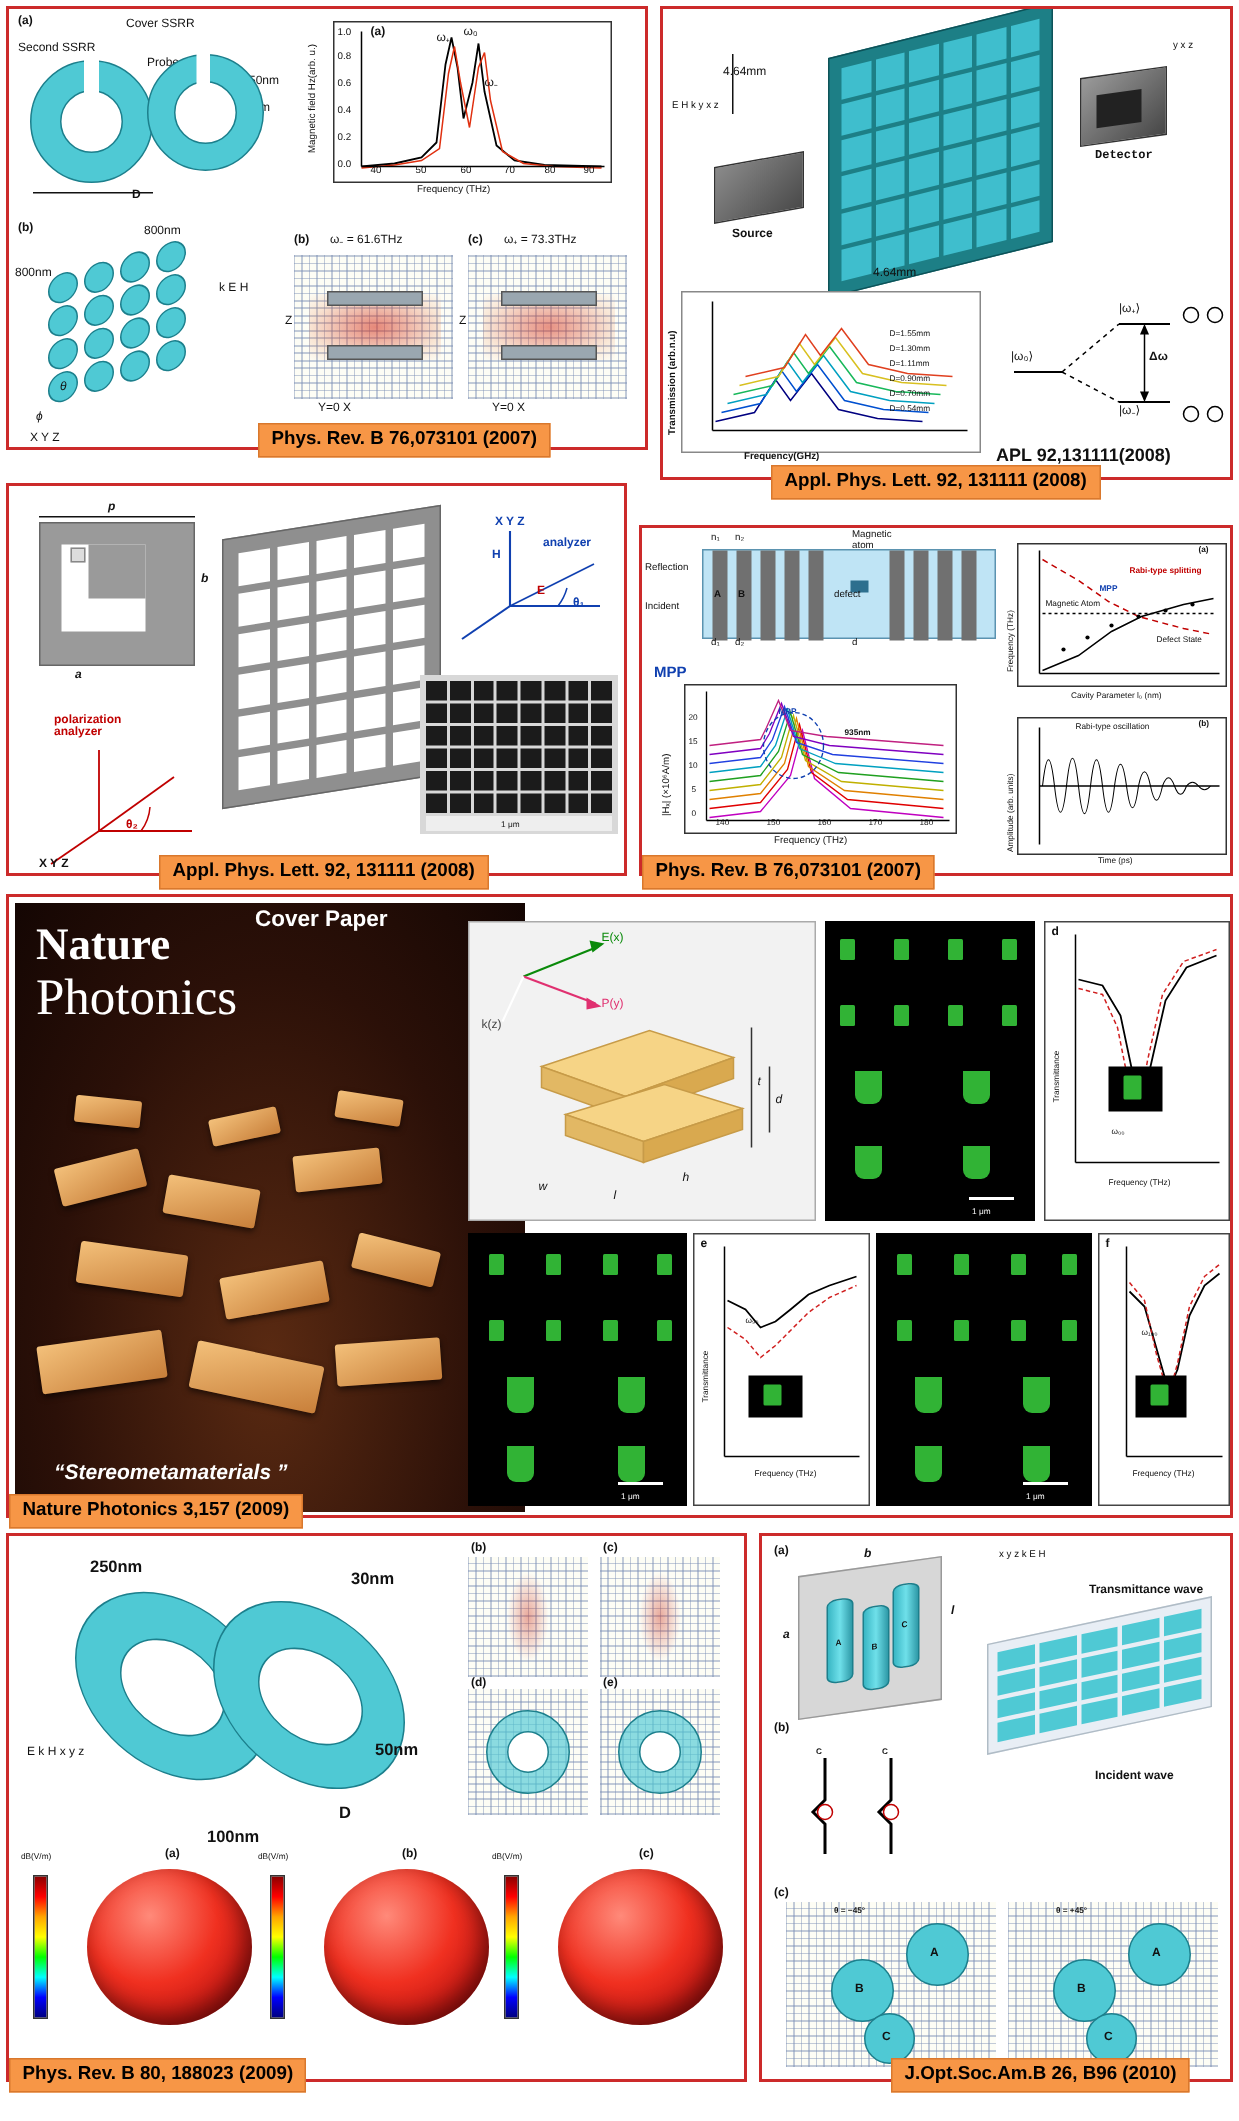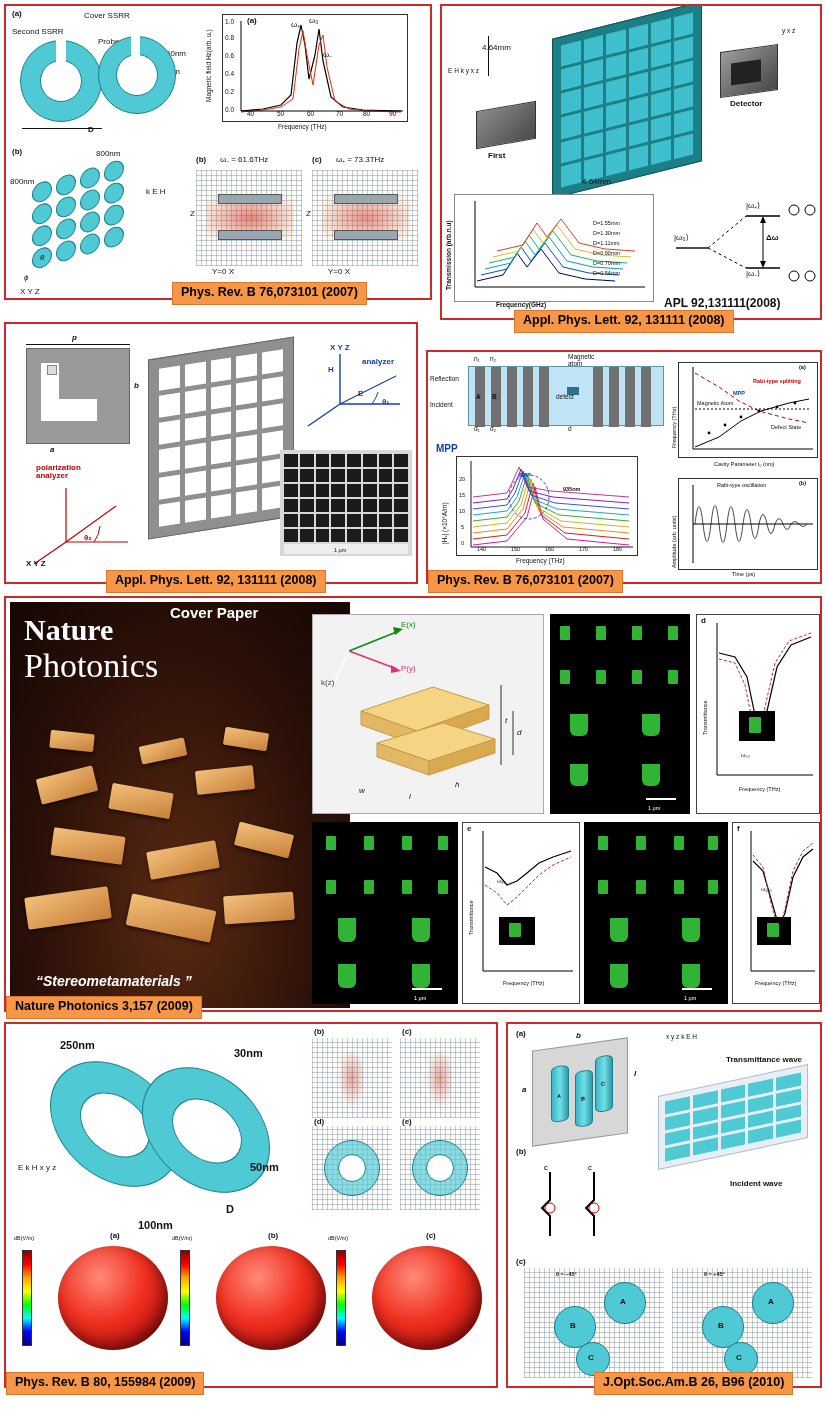--- a/index.html
+++ b/index.html
@@ -289,28 +289,28 @@
           <div style="background:#3fbecd"></div>
       </div>
     </div>
 
     <div class="lbl" style="left:40px; top:38px;">4.64mm</div>
     <div class="dimline" style="left:46px; top:30px; width:1px; height:40px; border-left:1px solid #111; border-top:none;"></div>
     <div class="lbl" style="left:140px; top:172px;">4.64mm</div>
 
     <div style="position:absolute; left:34px; top:100px; width:60px; height:38px;
                 background:linear-gradient(140deg,#8a8a8a,#4a4a4a); transform:skewY(-10deg); border:1px solid #333;"></div>
-    <div class="lbl b" style="left:46px; top:146px;">First</div>
+    <div class="lbl b" style="left:46px; top:146px;">Source</div>
     <div class="lbl tiny" style="left:6px; top:62px;">E H k  y x z</div>
 
     <div style="position:absolute; left:278px; top:42px; width:58px; height:46px;
                 background:linear-gradient(140deg,#9a9a9a,#474747); transform:skewY(-8deg); border:1px solid #333;">
       <div style="position:absolute; left:10px; top:12px; width:30px; height:22px; background:#222;"></div>
     </div>
-    <div class="lbl b" style="left:288px; top:94px;">Detector</div>
+    <div class="lbl b" style="left:288px; top:94px;font-family:Liberation Mono, monospace;">Detector</div>
     <div class="lbl tiny" style="left:340px; top:22px;">y x z</div>
 
     <div style="position:absolute; left:12px; top:188px; width:200px; height:108px; background:#fff; border:1px solid #888;">
       <svg width="198" height="106" viewBox="0 0 198 106">
         <g stroke-width="1" fill="none">
           <polyline stroke="#000080" points="22,86 48,80 62,58 72,72 86,54 104,78 130,84 160,86"></polyline>
           <polyline stroke="#0050d0" points="26,80 52,74 66,52 76,66 90,48 108,72 134,78 164,80"></polyline>
           <polyline stroke="#00a0c0" points="30,74 56,68 70,46 80,60 94,42 112,66 138,72 168,74"></polyline>
           <polyline stroke="#18b85a" points="34,68 60,62 74,40 84,54 98,36 116,60 142,66 172,68"></polyline>
           <polyline stroke="#d8c020" points="38,62 64,56 78,34 88,48 102,30 120,54 146,60 176,62"></polyline>
@@ -408,21 +408,21 @@
         <line x1="40" y1="62" x2="96" y2="34" stroke="#1040b0" stroke-width="1.2"></line>
         <path d="M72,62 A34,34 0 0,0 78,50" fill="none" stroke="#1040b0"></path>
       </svg>
       <div class="lbl blue b" style="left:30px; top:2px;">X Y Z</div>
       <div class="lbl blue b" style="left:28px; top:24px;">H</div>
       <div class="lbl red b" style="left:58px; top:48px;">E</div>
       <div class="lbl blue b" style="left:62px; top:16px;">analyzer</div>
       <div class="lbl blue b" style="left:82px; top:56px;">θ₁</div>
     </div>
 
-    <div style="position:absolute; left:18px; top:140px; width:120px; height:110px;">
+    <div style="position:absolute; left:18px; top:152px; width:120px; height:110px;">
       <svg width="120" height="110" viewBox="0 0 120 110">
         <line x1="42" y1="78" x2="42" y2="24" stroke="#c00000" stroke-width="1.2"></line>
         <line x1="42" y1="78" x2="104" y2="78" stroke="#c00000" stroke-width="1.2"></line>
         <line x1="42" y1="78" x2="10" y2="100" stroke="#c00000" stroke-width="1.2"></line>
         <line x1="42" y1="78" x2="92" y2="42" stroke="#c00000" stroke-width="1.2"></line>
         <path d="M70,78 A30,30 0 0,0 76,62" fill="none" stroke="#c00000"></path>
       </svg>
       <div class="lbl red b" style="left:12px; top:0px; white-space:pre;"><span>polarization
 analyzer</span></div>
       <div class="lbl red b" style="left:60px; top:70px;">θ₂</div>
@@ -781,21 +781,21 @@
     <div class="cbar" style="left:174px; top:226px; width:10px; height:96px;"></div>
     <div class="lbl xtiny" style="left:166px; top:212px;">dB(V/m)</div>
     <div class="sphere" style="left:210px; top:222px; width:110px; height:104px;"></div>
     <div class="lbl b" style="left:262px; top:208px;">(b)</div>
 
     <div class="cbar" style="left:330px; top:226px; width:10px; height:96px;"></div>
     <div class="lbl xtiny" style="left:322px; top:212px;">dB(V/m)</div>
     <div class="sphere" style="left:366px; top:222px; width:110px; height:104px;"></div>
     <div class="lbl b" style="left:420px; top:208px;">(c)</div>
   </div>
-  <div class="cite" style="left:6px; top:1372px;">Phys. Rev. B 80, 155984 (2009)</div>
+  <div class="cite" style="left:6px; top:1372px;">Phys. Rev. B 80, 188023 (2009)</div>
 
   <div class="panel" style="left:506px; top:1022px; width:316px; height:366px;">
 
     <div class="lbl b" style="left:8px; top:6px;">(a)</div>
     <div class="lbl b" style="left:8px; top:124px;">(b)</div>
     <div class="lbl b" style="left:8px; top:234px;">(c)</div>
 
     <div style="position:absolute; left:24px; top:20px; width:96px; height:96px; background:#d7d7d7; border:1px solid #999; transform:skewY(-8deg);">
       <div class="cyl" style="left:18px; top:18px; width:18px; height:56px;"></div>
       <div class="cyl" style="left:42px; top:26px; width:18px; height:56px;"></div>

